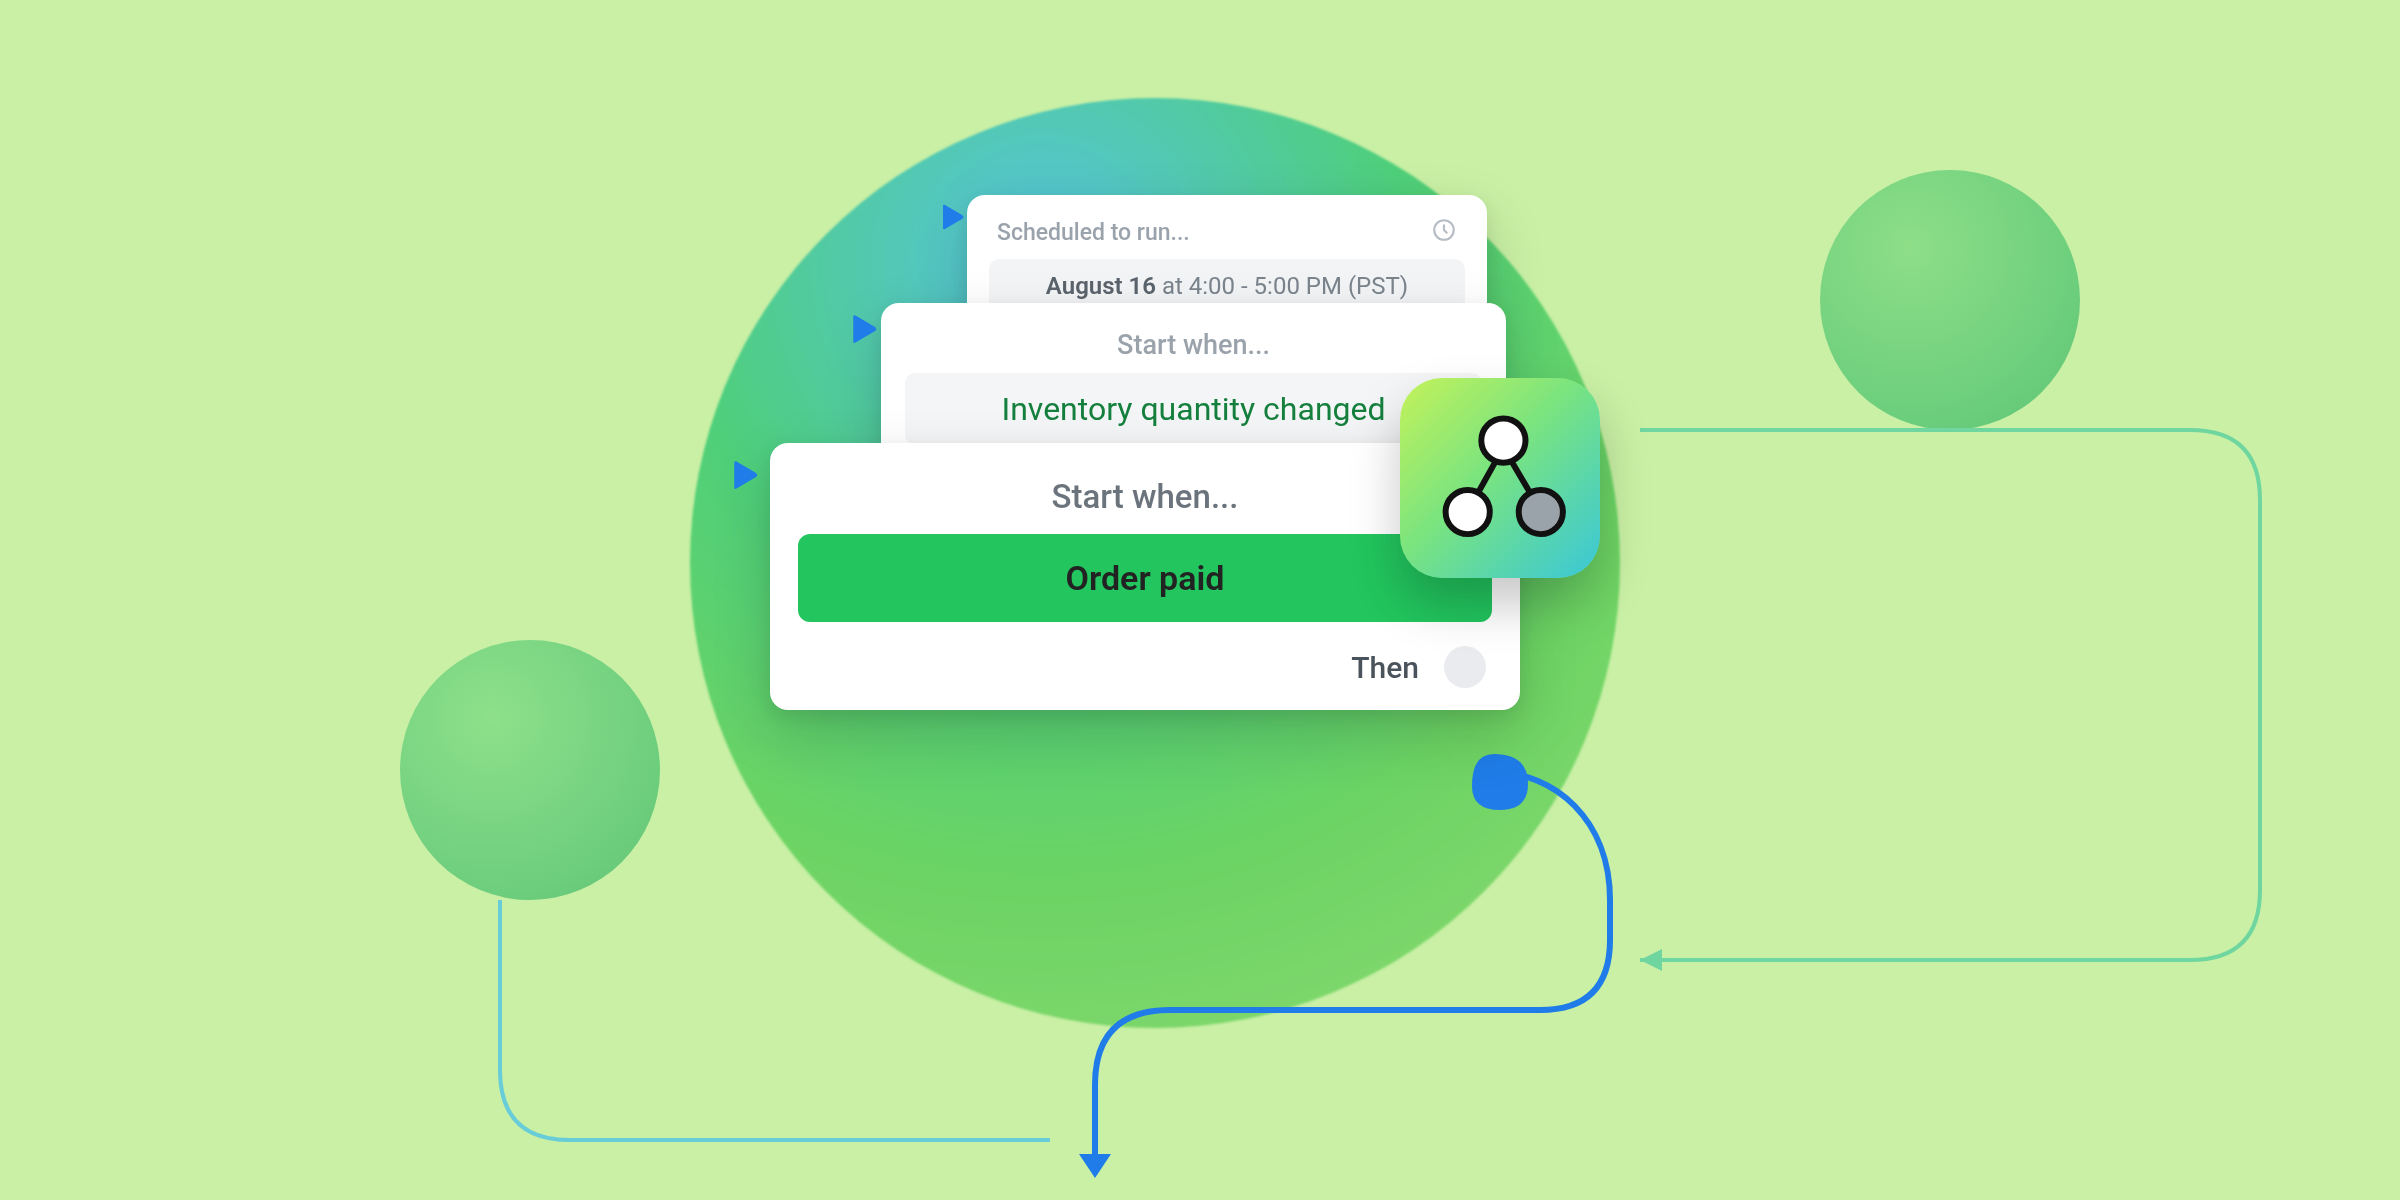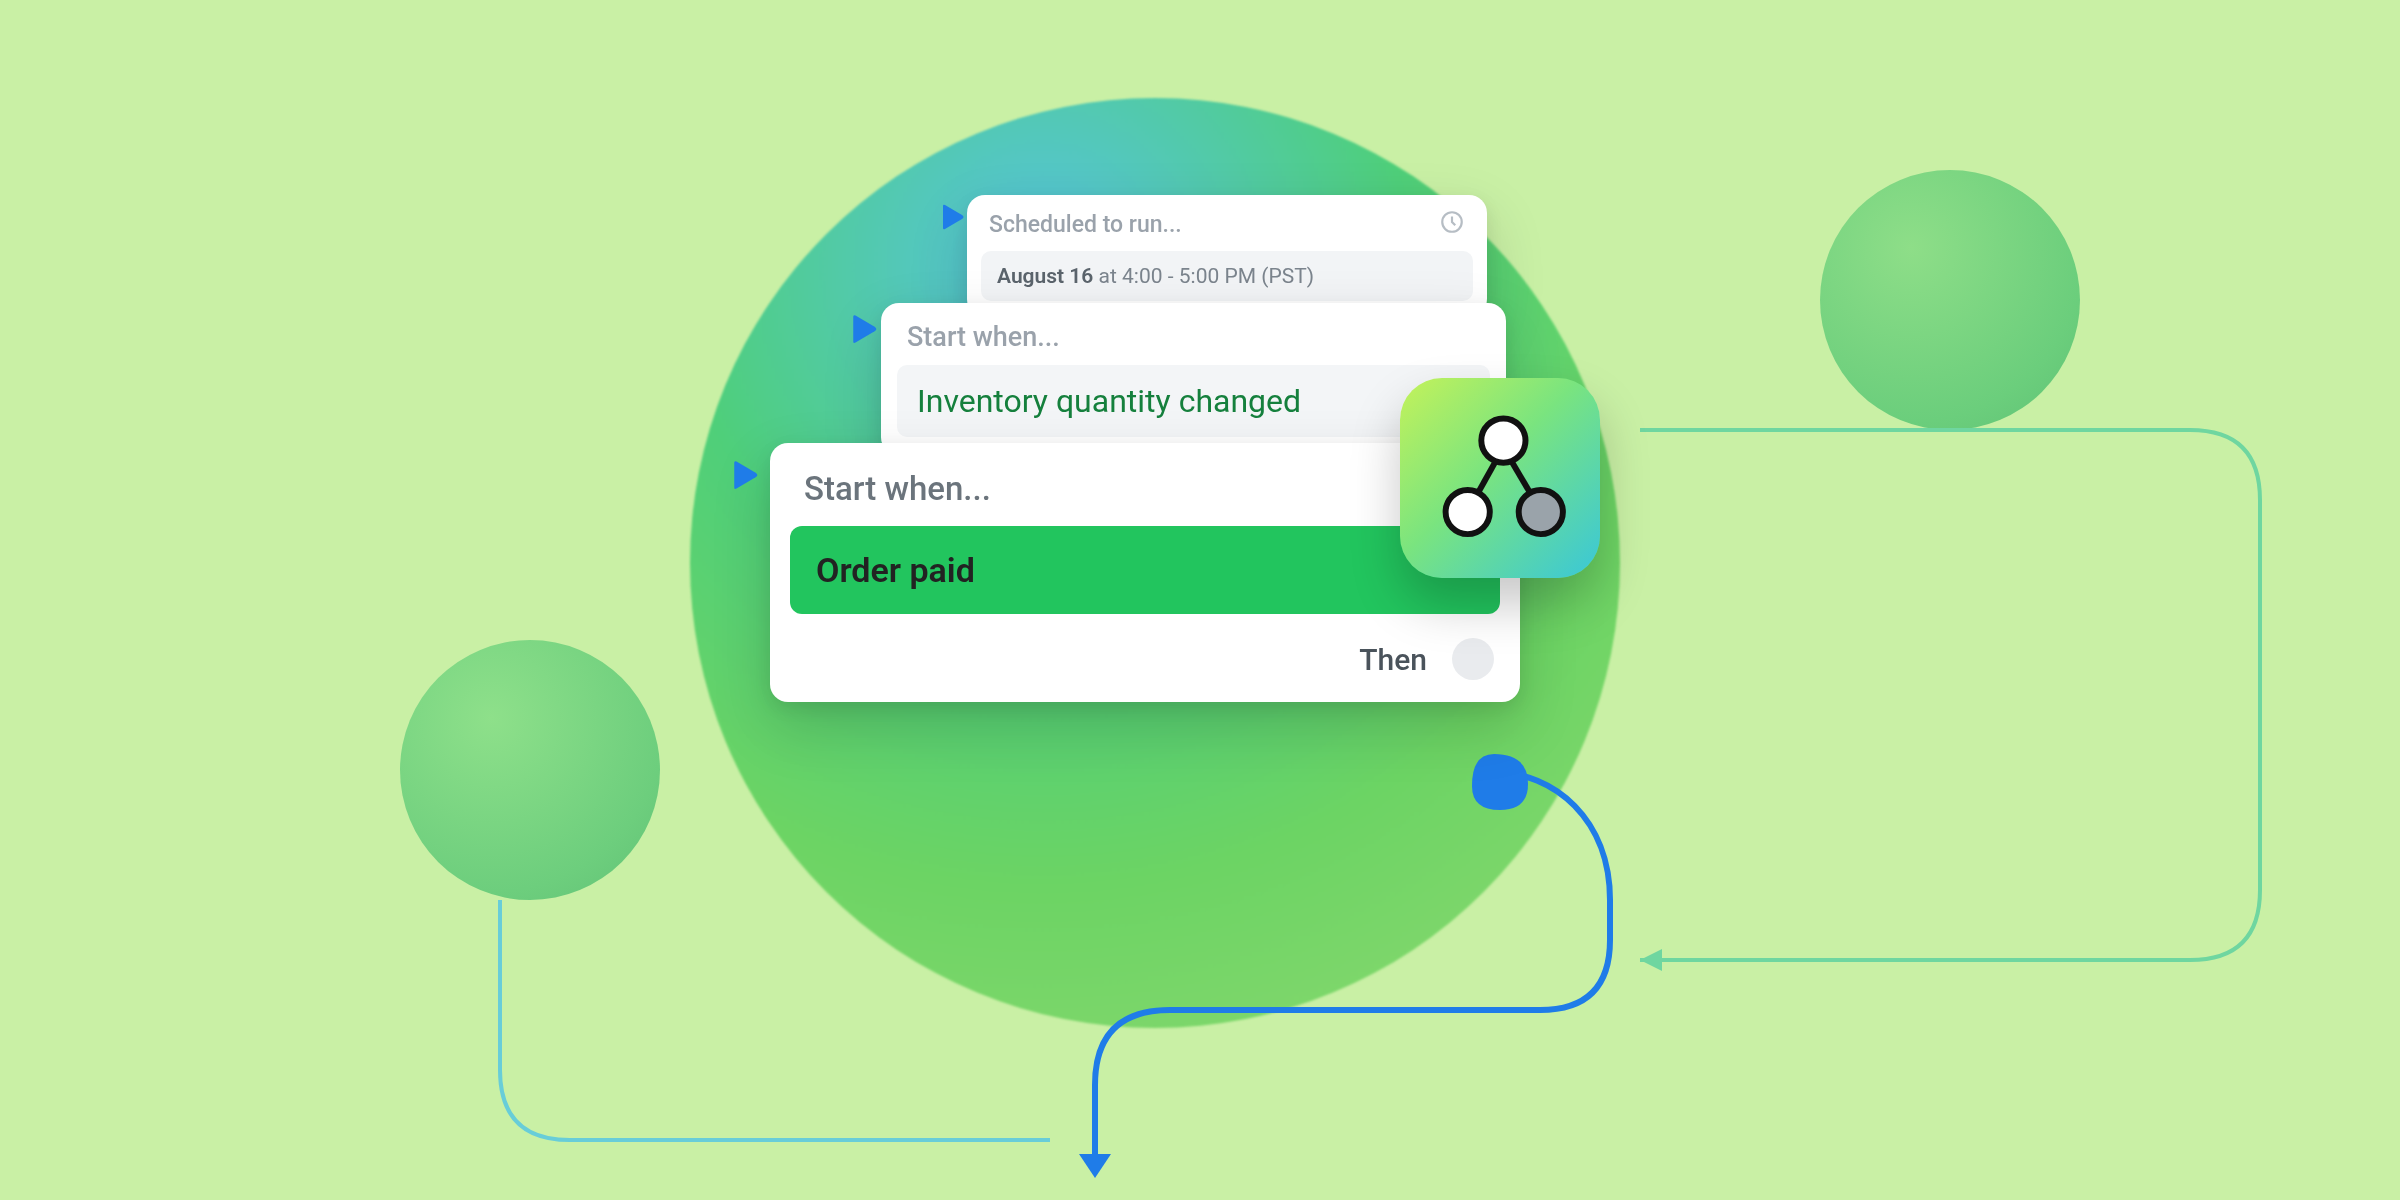--- a/index.html
+++ b/index.html
@@ -49,21 +49,22 @@
       position: absolute;
       left: 835px;
       top: 195px;
     }
 
     .card {
       position: absolute;
       background: #ffffff;
       border-radius: 18px;
       box-shadow: 0 24px 60px rgba(0,0,0,0.16), 0 6px 18px rgba(0,0,0,0.08);
-      padding: 0;
+      padding: 8px;
+      text-align: center;
     }
 
     
     .card1 {
       width: 520px;
       left: 132px;
       top: 0;
     }
     .card1 .head {
       display: flex;
@@ -74,21 +75,21 @@
     .card1 .head .title {
       color: #9aa2ab;
       font-size: 23px;
       font-weight: 500;
     }
     .card1 .body {
       margin: 2px 14px 16px 14px;
       background: #f2f4f6;
       border-radius: 10px;
       padding: 13px 16px;
-      font-size: 21px;
+      font-size: 24px;
       color: #7b848d;
     }
     .card1 .body strong { color: #5b646c; font-weight: 600; }
     .clock-icon svg { width: 26px; height: 26px; }
 
     .play-tab {
       position: absolute;
       left: -26px;
       top: 8px;
       width: 27px;

